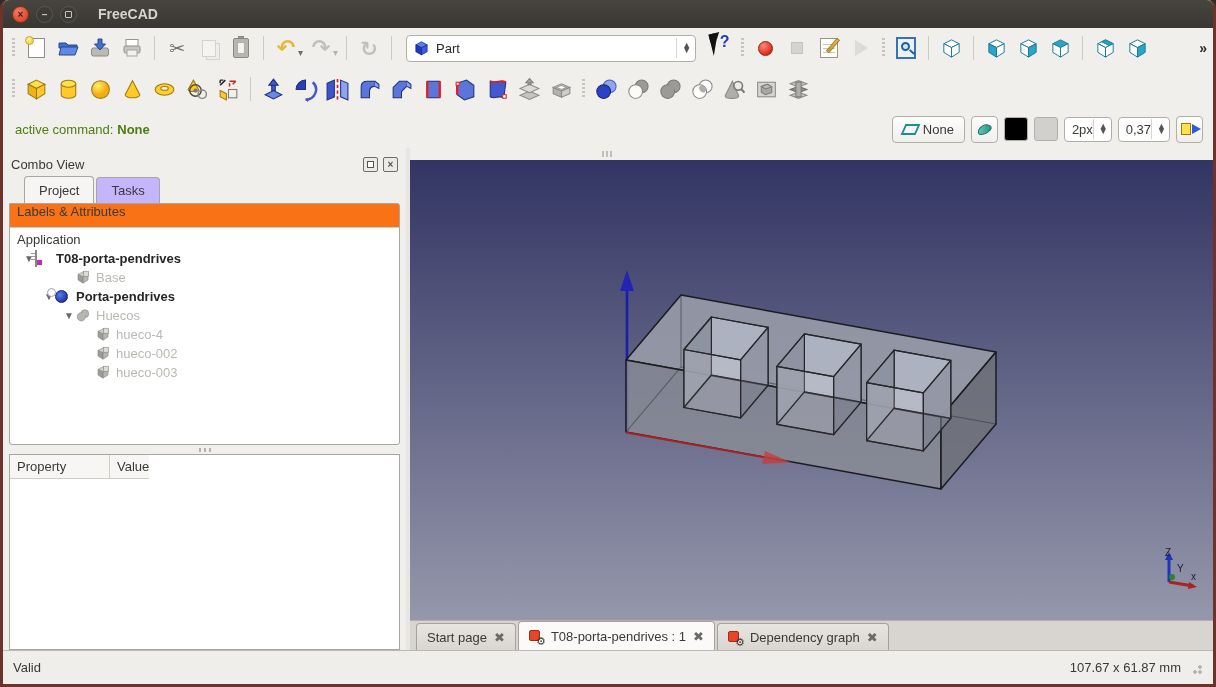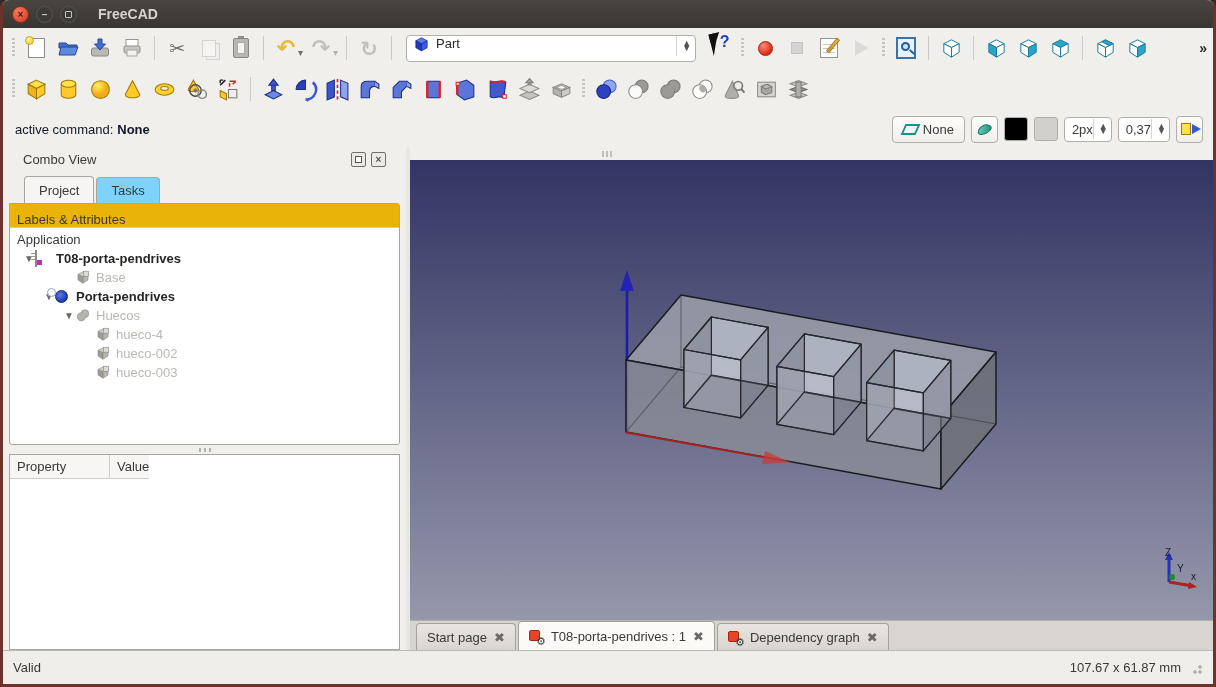--- a/index.html
+++ b/index.html
@@ -17,63 +17,63 @@
   .tb{display:flex;align-items:center;background:#f1efec;flex:0 0 auto;padding-left:4px}
   .tb1{height:40px}.tb2{height:42px}.tb3{height:38px;padding-left:12px}
   .ti{width:32px;height:30px;display:flex;align-items:center;justify-content:center;position:relative;border-radius:3px;flex:0 0 auto}
   .ti svg{display:block}
   .dis{opacity:.45;filter:grayscale(1)}
   .sep{width:1px;height:24px;background:#cdcac4;margin:0 6px;flex:0 0 auto}
   .handle{width:3px;height:20px;margin:0 5px;background:repeating-linear-gradient(#c7c4be 0 2px,transparent 2px 4px);flex:0 0 auto}
   .caret{font-size:10px;color:#6f6d69;margin:8px 2px 0 -4px}
   .glyph{font-size:19px;line-height:1}
   
-  .wbcombo{width:290px;height:27px;background:#fff;border:1px solid #b2afa9;border-radius:4px;display:flex;align-items:flex-start;padding:0 4px 0 6px;margin:0 8px}
+  .wbcombo{width:290px;height:27px;background:#fff;border:1px solid #b2afa9;border-radius:4px;display:flex;align-items:center;padding:0 4px 0 6px;margin:0 8px}
   .wbcombo .lbl{flex:1;margin-left:6px;color:#2b2a28}
   .spin{display:flex;flex-direction:column;align-items:center;justify-content:center;line-height:.55;color:#555;font-size:9px;padding-left:5px;border-left:1px solid #d9d6d1;height:20px}
   
   .wt{display:flex;align-items:flex-start}
   .wt .cursor{width:0;height:0;border-left:6px solid #111;border-right:5px solid transparent;border-bottom:14px solid transparent;border-top:8px solid #111;transform:rotate(-14deg)}
   .wt .q{color:#1c3dc0;font-weight:bold;font-size:16px;margin-left:-2px}
   
   .rec{width:15px;height:15px;border-radius:50%;background:radial-gradient(circle at 35% 30%,#ff8a78,#d92c1c 70%);border:1px solid #9c1c10}
   .stop{width:12px;height:12px;background:#b7b5b1;border:1px solid #93918d}
   .play{width:0;height:0;border-left:13px solid #c6c4c0;border-top:8px solid transparent;border-bottom:8px solid transparent}
   .note{width:18px;height:20px;background:#fdfdf9;border:1px solid #97938d;position:relative}
   .note i{position:absolute;left:2px;right:2px;height:1px;background:#c9c6c0}
   .note .pencil{position:absolute;width:4px;height:17px;background:linear-gradient(#e9b93c,#c88f1e);border:1px solid #a1731a;transform:rotate(40deg);left:10px;top:-2px}
   .fitall{width:20px;height:22px;border:2px solid #3a72b0;background:#eaf1f8;position:relative}
   .fitall b{position:absolute;left:3px;top:3px;width:9px;height:9px;border:2px solid #1f5f9e;border-radius:50%;background:#cfe3f4}
   .fitall i{position:absolute;left:11px;top:12px;width:6px;height:2px;background:#1f5f9e;transform:rotate(40deg)}
   .ovf{margin-left:auto;margin-right:6px;font-weight:bold;color:#2b2a28;font-size:14px}
   
-  .accmd{color:#0f172a}
+  .accmd{color:#4d7c0f}
   .accmd b{margin-left:4px}
   .tray{margin-left:auto;display:flex;align-items:center;margin-right:10px;gap:6px}
   .btn{height:27px;background:linear-gradient(#fdfdfc,#f1efec);border:1px solid #b2afa9;border-radius:4px;display:flex;align-items:center;padding:0 10px;gap:5px}
   .swatch{width:24px;height:24px;border:1px solid #b2afa9;border-radius:3px}
   .spinbox{height:25px;background:#fff;border:1px solid #b2afa9;border-radius:4px;display:flex;align-items:center;padding:0 3px 0 7px}
   .planeicon{width:15px;height:11px;border:2px solid #1c8f8f;transform:skewX(-24deg);position:relative}
   .toolbtn{width:27px;height:27px;background:linear-gradient(#fdfdfc,#f1efec);border:1px solid #b2afa9;border-radius:4px;display:flex;align-items:center;justify-content:center}
   .leaf{width:15px;height:9px;border-radius:50% 50% 50% 50%/60% 60% 40% 40%;background:linear-gradient(120deg,#6fd0b7,#1d8f7c);transform:rotate(-28deg);border:1px solid #117060}
   .ag{position:relative;width:18px;height:18px}
   .ag .pg{position:absolute;left:0;top:3px;width:10px;height:12px;background:#ffe14a;border:1px solid #a07908}
   .ag .ar{position:absolute;right:-2px;top:4px;width:0;height:0;border-left:9px solid #2c5ae0;border-top:5px solid transparent;border-bottom:5px solid transparent}
   
   .main{flex:1;display:flex;min-height:0}
   .combopanel{width:403px;flex:0 0 auto;display:flex;flex-direction:column;background:#f1efec;padding:4px 0 0 0}
-  .cvhead{height:24px;display:flex;padding:0 20px}
+  .cvhead{height:24px;display:flex;align-items:center;padding:0 8px}
   .cvtitle{flex:1}
   .cvico{width:15px;height:15px;border:1px solid #706e6a;color:#55534f;font-size:10px;display:flex;align-items:center;justify-content:center;margin-left:5px;border-radius:2px;background:#eceae6}
   .cvico .sq{width:7px;height:7px;border:1px solid #55534f;position:relative;background:#fff}
   .tabsrow{display:flex;padding-left:21px;height:27px;align-items:flex-end}
-  .ptab{height:26px;padding:0 14px;display:flex;align-items:center;border:1px solid #a9a59f;border-bottom:none;border-radius:4px 4px 0 0;background:#7dd3fc;margin-right:2px}
+  .ptab{height:26px;padding:0 14px;display:flex;align-items:center;border:1px solid #a9a59f;border-bottom:none;border-radius:4px 4px 0 0;background:#c4b5fd;margin-right:2px}
   .ptab.active{background:#f6f5f3;height:27px;position:relative;z-index:2}
   .cvbody{flex:1;margin:0 6px;border:1px solid #a9a59f;background:#fff;display:flex;flex-direction:column;min-height:0;border-radius:0 3px 3px 3px}
-  .lahead{height:24px;border-bottom:1px solid #cfccc6;background:#eab308;display:flex;align-items:flex-end;padding:0 7px;flex:0 0 auto}
+  .lahead{height:24px;border-bottom:1px solid #cfccc6;background:#f97316;display:flex;align-items:flex-start;padding:0 7px;flex:0 0 auto}
   .tree{flex:1;overflow:hidden;padding-top:2px}
   .trow{height:19px;display:flex;align-items:center;white-space:nowrap}
   .trow .arr{width:12px;font-size:10px;color:#6b6965;text-align:center;flex:0 0 auto}
   .trow .tico{width:17px;height:15px;margin-right:4px;flex:0 0 auto;position:relative}
   .bold{font-weight:bold;color:#262624}
   .grayed{color:#bbb8b2}
   .ind0{padding-left:7px}.ind1{padding-left:13px}.ind2{padding-left:33px}.ind3a{padding-left:65px}.ind3{padding-left:53px}.ind4{padding-left:85px}
   .hsplit{height:9px;display:flex;align-items:center;justify-content:center;gap:3px;flex:0 0 auto}
   .hsplit i{width:2px;height:4px;background:#b5b2ac}
   .propbox{height:196px;margin:0 6px;border:1px solid #a9a59f;background:#fff;display:flex;flex-direction:row;flex:0 0 auto}

